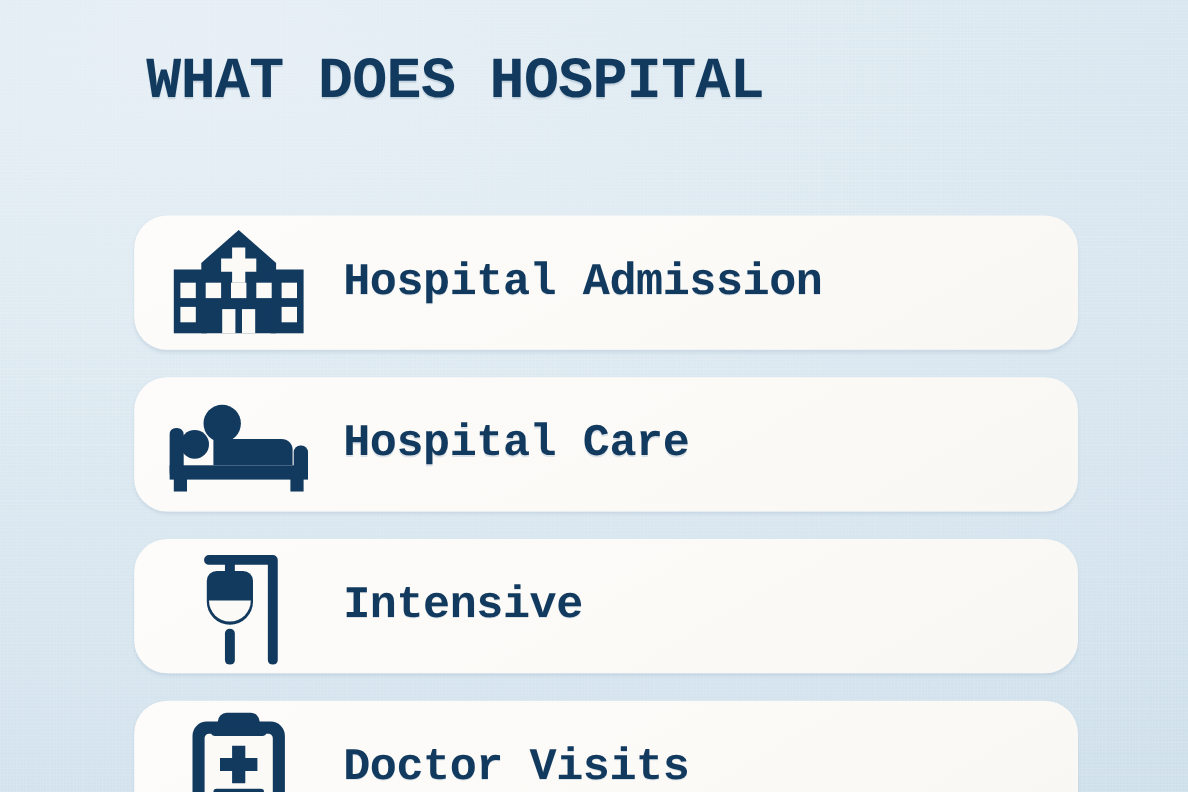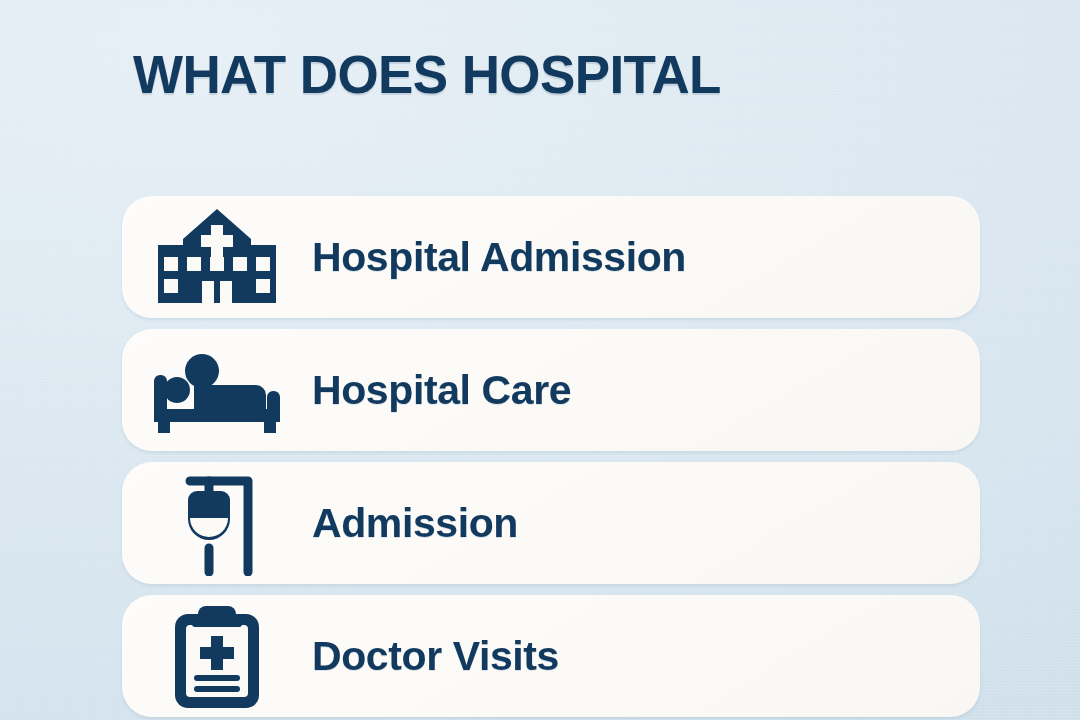--- a/index.html
+++ b/index.html
@@ -26,20 +26,21 @@
     background-image:
       repeating-linear-gradient(0deg, rgba(255,255,255,.30) 0 1px, rgba(0,0,0,0) 1px 3px),
       repeating-linear-gradient(90deg, rgba(255,255,255,.22) 0 1px, rgba(0,0,0,0) 1px 3px);
     mix-blend-mode: soft-light;
   }
 
   .page {
     position: relative;
     width: 1080px;
     height: 720px;
+    font-family: Liberation Mono, monospace;
   }
 
   
   .title {
     position: absolute;
     left: 133px;
     top: 44px;
     width: 800px;
     color: #123a5f;
     font-size: 53px;
@@ -55,21 +56,21 @@
   .cards {
     position: absolute;
     left: 122px;
     top: 196px;
     width: 858px;
   }
 
   .card {
     position: relative;
     height: 122px;
-    margin-bottom: 11px;
+    margin-bottom: 25px;
     background: linear-gradient(150deg, #fdfcfa 0%, #fbfaf7 55%, #f8f7f3 100%);
     border-radius: 30px;
     display: flex;
     align-items: center;
     box-shadow: 0 2px 3px rgba(120,150,175,.18);
   }
   .card:last-child { margin-bottom: 0; }
 
   .card-icon {
     width: 190px;
@@ -170,21 +171,21 @@
             <path d="M33 78 V102"></path>
           </g>
           <g fill="#123a5f">
 
             <path d="M12 30 a9 9 0 0 1 9 -9 h24 a9 9 0 0 1 9 9 v19 a21 21 0 0 1 -42 0 z"></path>
           </g>
 
           <path d="M14 48 a19 19 0 0 0 38 0 z" fill="#fbfaf7"></path>
         </svg>
       </div>
-      <div class="card-label">Admission</div>
+      <div class="card-label">Intensive</div>
     </div>
 
     <div class="card">
       <div class="card-icon">
         <svg width="90" height="108" viewBox="0 0 90 108" aria-hidden="true">
           <g fill="#123a5f">
 
             <rect x="3" y="12" width="84" height="94" rx="13"></rect>
 
             <rect fill="#fbfaf7" x="14" y="23" width="62" height="72" rx="4"></rect>

